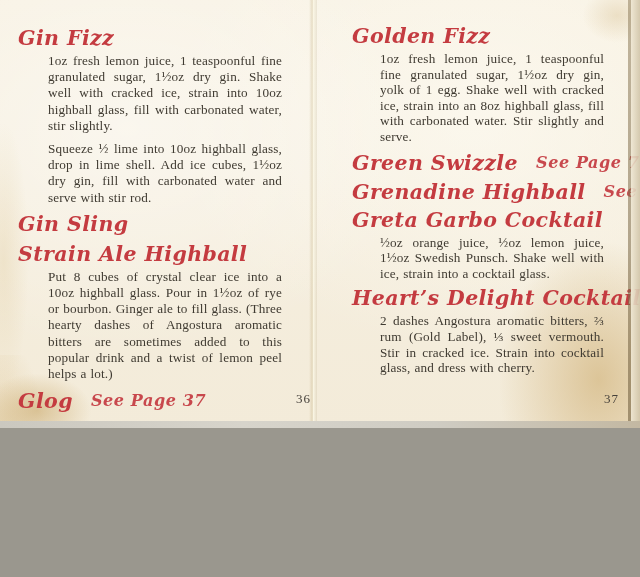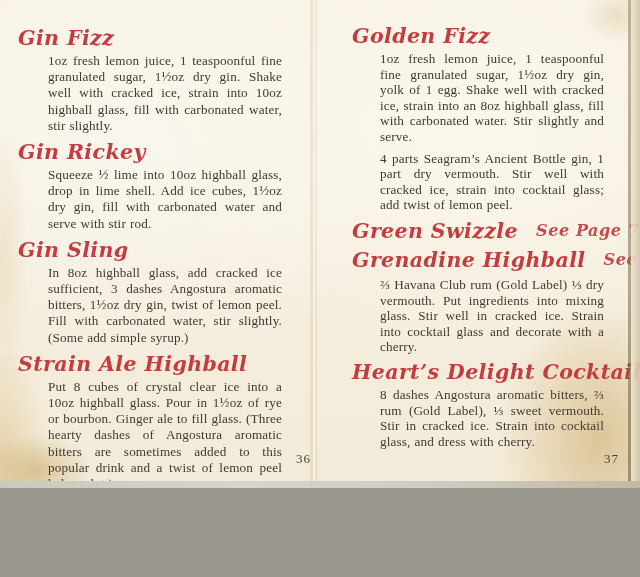--- a/index.html
+++ b/index.html
@@ -1,17 +1,17 @@
 <!DOCTYPE html>
 <html><head>
 <meta charset="utf-8">
 <style>
   html,body{margin:0;padding:0;background:#9a978e;}
   .book{
-    position:relative;width:640px;height:488px;overflow:hidden;
+    position:relative;width:640px;height:428px;overflow:hidden;
     font-family:"Liberation Serif",serif;
     background:
       radial-gradient(ellipse 430px 320px at 20% 30%, rgba(255,255,255,.45), rgba(255,255,255,0) 70%),
       radial-gradient(ellipse 430px 320px at 74% 28%, rgba(255,253,246,.55), rgba(255,255,255,0) 72%),
       linear-gradient(#f8f2e4,#f3ebd9);
   }
   .stain{position:absolute;pointer-events:none;}
   #stain-left-mid{left:-30px;top:355px;width:80px;height:235px;
     background:radial-gradient(ellipse at 38% 45%, rgba(219,192,140,.6), rgba(219,192,140,0) 68%);}
   #stain-left-up{left:-24px;top:110px;width:55px;height:300px;
@@ -72,69 +72,69 @@
   <div class="gutter"></div>
 
   <div class="page page-left">
 
     <section class="recipe">
       <h2>Gin Fizz</h2>
       <p>1oz fresh lemon juice, 1 teaspoonful fine granulated sugar, 1½oz dry gin. Shake well with cracked ice, strain into 10oz highball glass, fill with carbonated water, stir slightly.</p>
     </section>
 
     <section class="recipe">
-      <h2>Gin Rickey</h2>
       <p>Squeeze ½ lime into 10oz highball glass, drop in lime shell. Add ice cubes, 1½oz dry gin, fill with carbonated water and serve with stir rod.</p>
     </section>
 
     <section class="recipe">
       <h2>Gin Sling</h2>
-      <p>In 8oz highball glass, add cracked ice sufficient, 3 dashes Angostura aromatic bitters, 1½oz dry gin, twist of lemon peel. Fill with carbonated water, stir slightly. (Some add simple syrup.)</p>
     </section>
 
 
     <section class="recipe">
       <h2>Strain Ale Highball</h2>
       <p>Put 8 cubes of crystal clear ice into a 10oz highball glass. Pour in 1½oz of rye or bourbon. Ginger ale to fill glass. (Three hearty dashes of Angostura aromatic bitters are sometimes added to this popular drink and a twist of lemon peel helps a lot.)</p>
     </section>
 
     <section class="recipe xref">
-      <h2><span>Page</span><span class="xref-note">See Page 37</span></h2>
+      <h2><span>Glog</span><span class="xref-note">See Page 37</span></h2>
     </section>
 
     <div class="page-number">36</div>
   </div>
 
   <div class="page page-right">
 
     <section class="recipe">
       <h2>Golden Fizz</h2>
       <p>1oz fresh lemon juice, 1 teaspoonful fine granulated sugar, 1½oz dry gin, yolk of 1 egg. Shake well with cracked ice, strain into an 8oz highball glass, fill with carbonated water. Stir slightly and serve.</p>
     </section>
 
     <section class="recipe">
-      <p>4 parts Seagram’s Ancient Bottle gin, 1 part dry vermouth. Stir well with cracked ice, strain into cocktail glass; add twist of lemon peel.</p>
     </section>
 
     <section class="recipe xref">
       <h2><span>Green Swizzle</span><span class="xref-note">See Page 75</span></h2>
     </section>
 
     <section class="recipe xref">
       <h2><span>Grenadine Highball</span><span class="xref-note">See Page 89</span></h2>
     </section>
 
+    <section class="recipe">
+      <h2>Greta Garbo Cocktail</h2>
+      <p>½oz orange juice, ½oz lemon juice, 1½oz Swedish Punsch. Shake well with ice, strain into a cocktail glass.</p>
+    </section>
 
     <section class="recipe">
-      <p>⅔ Havana Club rum (Gold Label) ⅓ dry vermouth. Put ingredients into mixing glass. Stir well in cracked ice. Strain into cocktail glass and decorate with a cherry.</p>
     </section>
 
     <section class="recipe">
       <h2>Heart’s Delight Cocktail</h2>
-      <p>8 dashes Angostura aromatic bitters, ⅔ rum (Gold Label), ⅓ sweet vermouth. Stir in cracked ice. Strain into cocktail glass, and dress with cherry.</p>
+      <p>2 dashes Angostura aromatic bitters, ⅔ rum (Gold Label), ⅓ sweet vermouth. Stir in cracked ice. Strain into cocktail glass, and dress with cherry.</p>
     </section>
 
     <div class="page-number">37</div>
   </div>
 
   <div class="page-edge-right-outer"></div>
   <div class="page-edge-right"></div>
   <div class="scan-strip-bottom"></div>
 </div>
 

